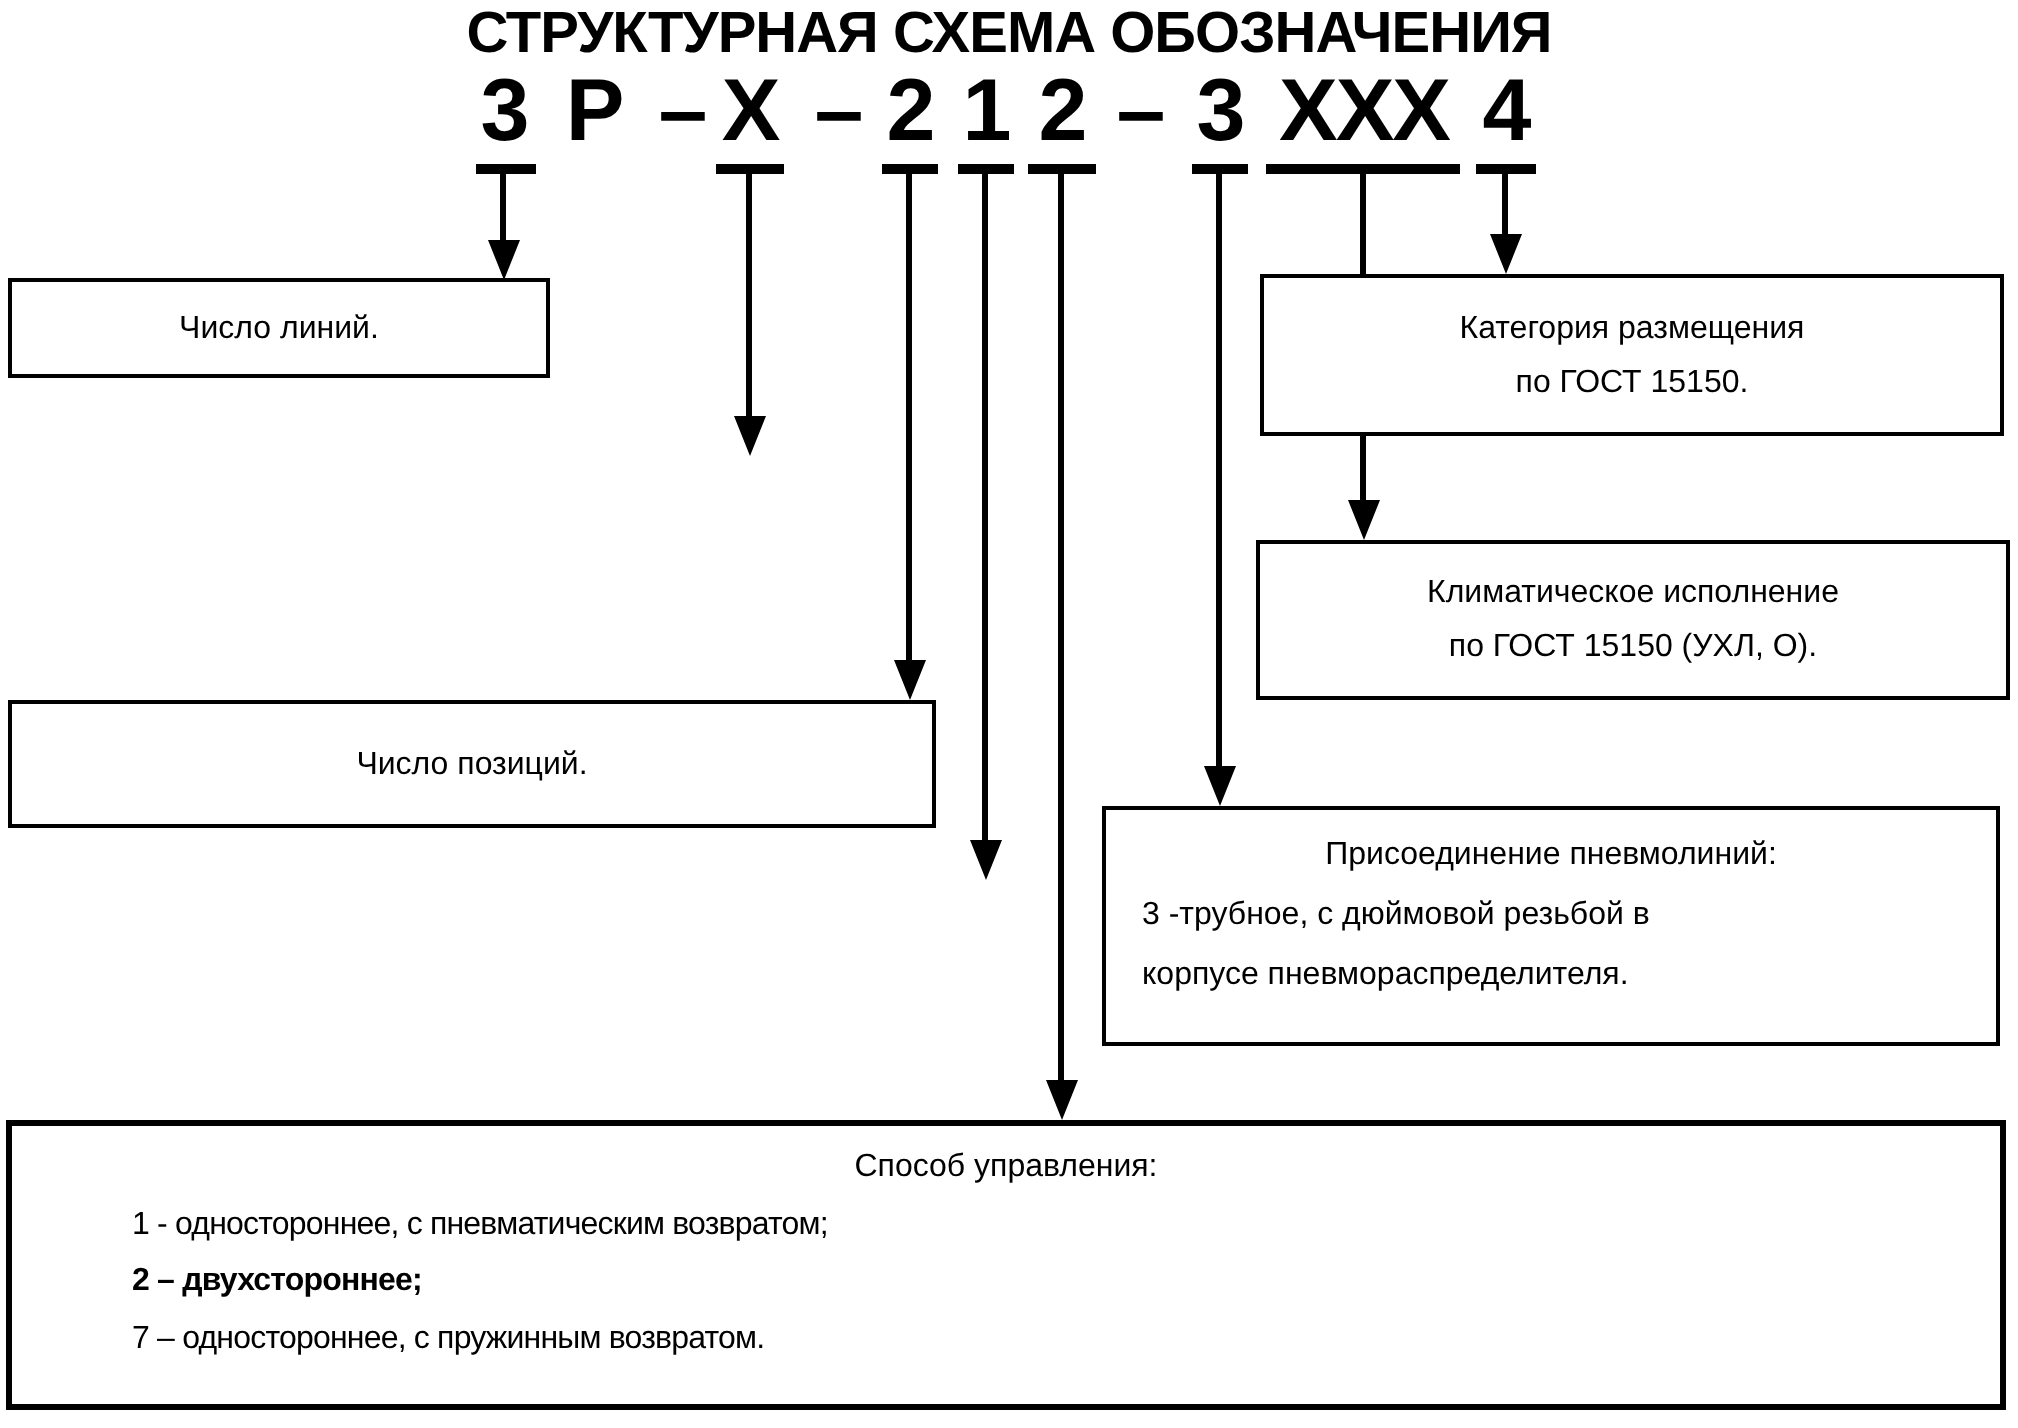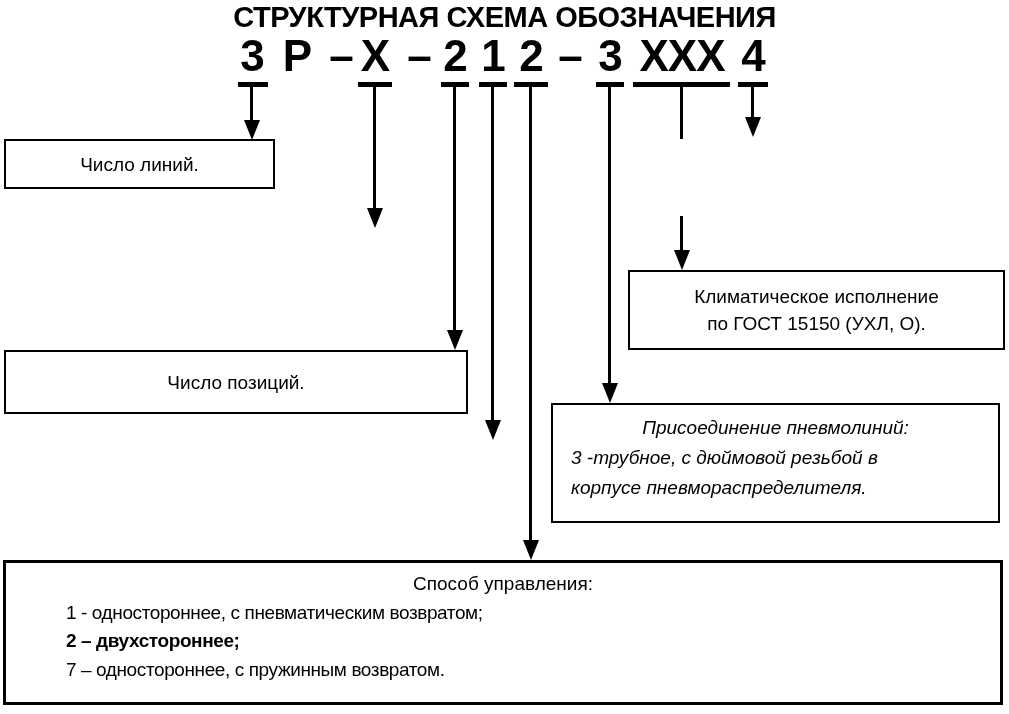--- a/index.html
+++ b/index.html
@@ -47,34 +47,34 @@
     width: 0; height: 0;
     border-left: 8px solid transparent;
     border-right: 8px solid transparent;
     border-top: 20px solid #000;
   }
   .box {
     position: absolute;
     border: 2px solid #000;
     background: #fff;
     box-sizing: border-box;
-    font-size: 19px;
+    font-size: 16px;
     line-height: 27px;
   }
   .box.flexcenter {
     display: flex;
     flex-direction: column;
     justify-content: center;
     align-items: center;
     text-align: center;
   }
   .box .heading { text-align: center; }
   .box .item { text-align: left; padding-left: 6px; margin-left: 12px; }
   .box.b4 { padding-top: 10px; line-height: 28px; }
-  .box.b5 { padding-top: 8px; line-height: 30px; font-style: italic; }
+  .box.b5 { padding-top: 8px; line-height: 30px; }
   .box.bb {
     border-width: 3px;
     padding-top: 7px;
     line-height: 28.5px;
   }
   .box.bb .item { letter-spacing: -0.4px; padding-left: 48px; }
   .bold { font-weight: bold; }
 </style>
 </head>
 <body>
@@ -140,20 +140,24 @@
     <div>Число позиций.</div>
   </div>
 
 
   <div class="box b5" style="left:551px;top:403px;width:449px;height:120px">
     <div class="heading">Присоединение пневмолиний:</div>
     <div class="item">3 -трубное, с дюймовой резьбой в</div>
     <div class="item">корпусе пневмораспределителя.</div>
   </div>
 
+  <div class="box flexcenter" style="left:630px;top:137px;width:372px;height:81px">
+    <div>Категория размещения</div>
+    <div>по ГОСТ 15150.</div>
+  </div>
 
   <div class="box flexcenter" style="left:628px;top:270px;width:377px;height:80px">
     <div>Климатическое исполнение</div>
     <div>по ГОСТ 15150 (УХЛ, О).</div>
   </div>
 
   <div class="box bb" style="left:3px;top:560px;width:1000px;height:145px">
     <div class="heading">Способ управления:</div>
     <div class="item">1 - одностороннее, с пневматическим возвратом;</div>
     <div class="item bold">2 – двухстороннее;</div>

